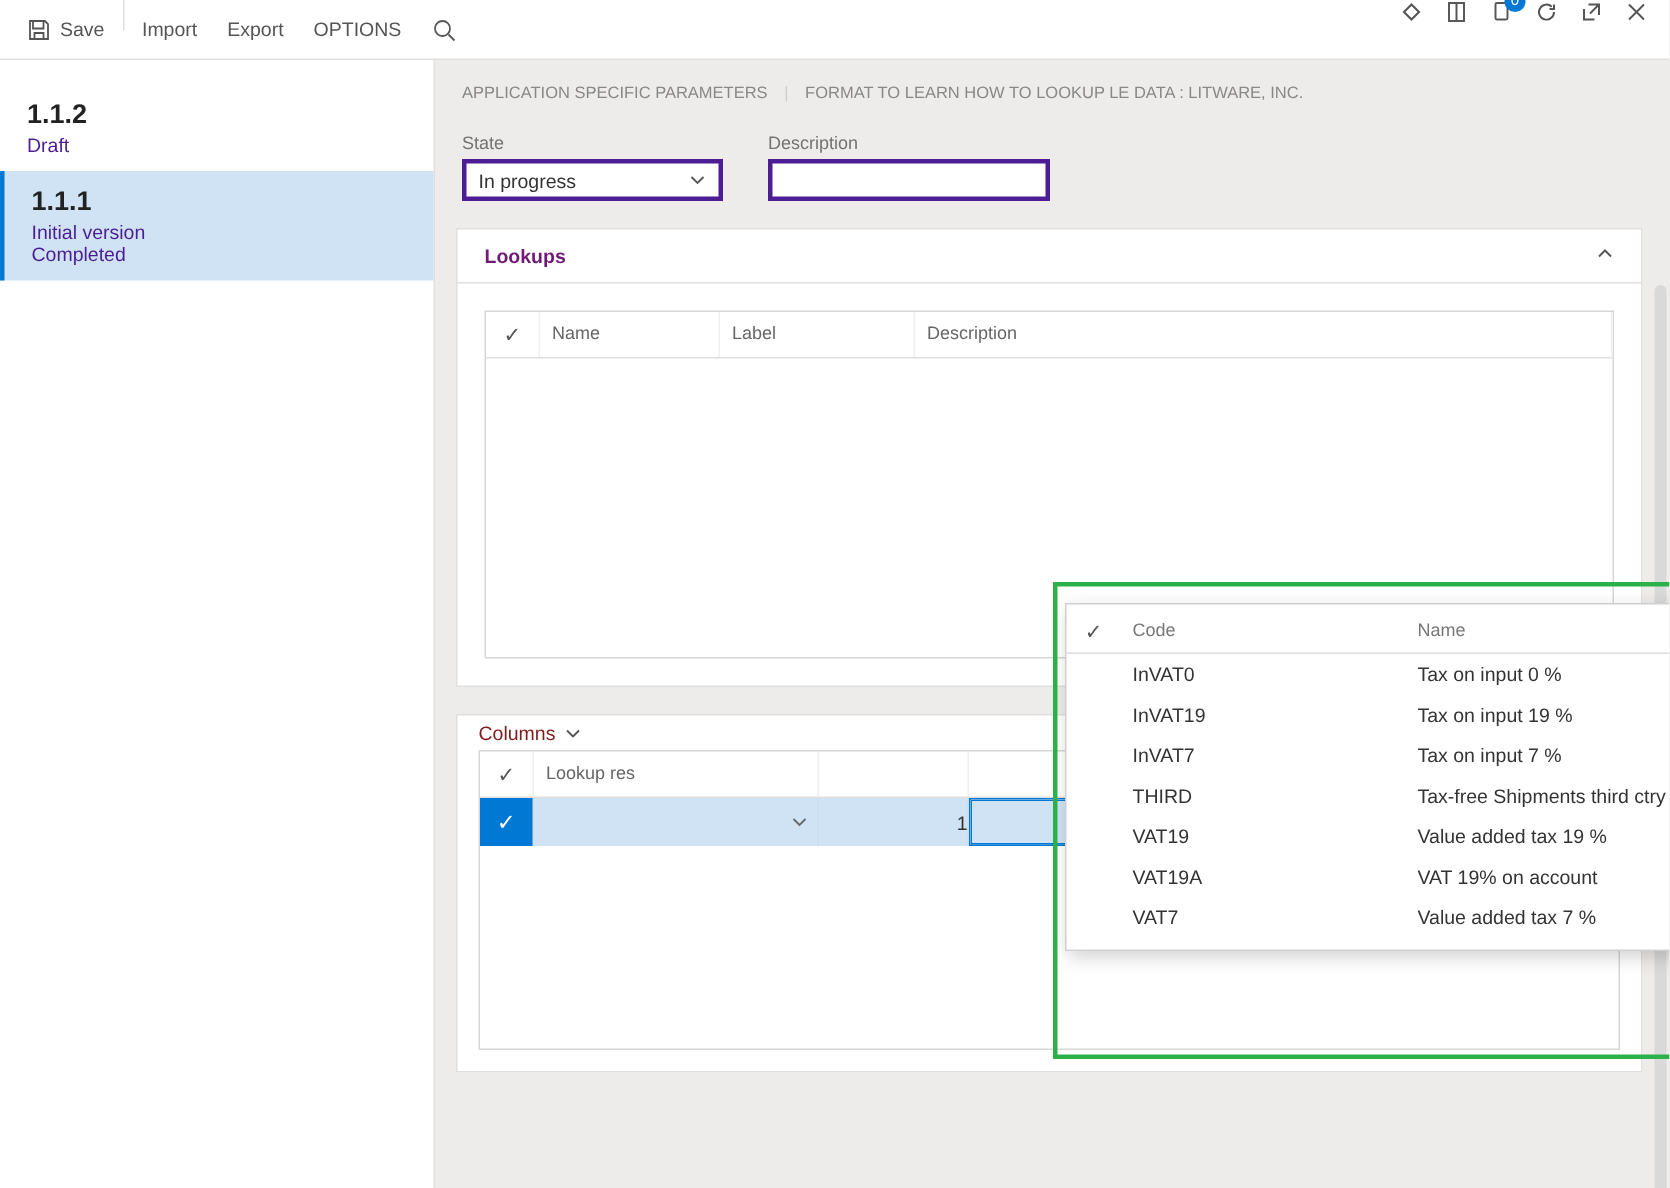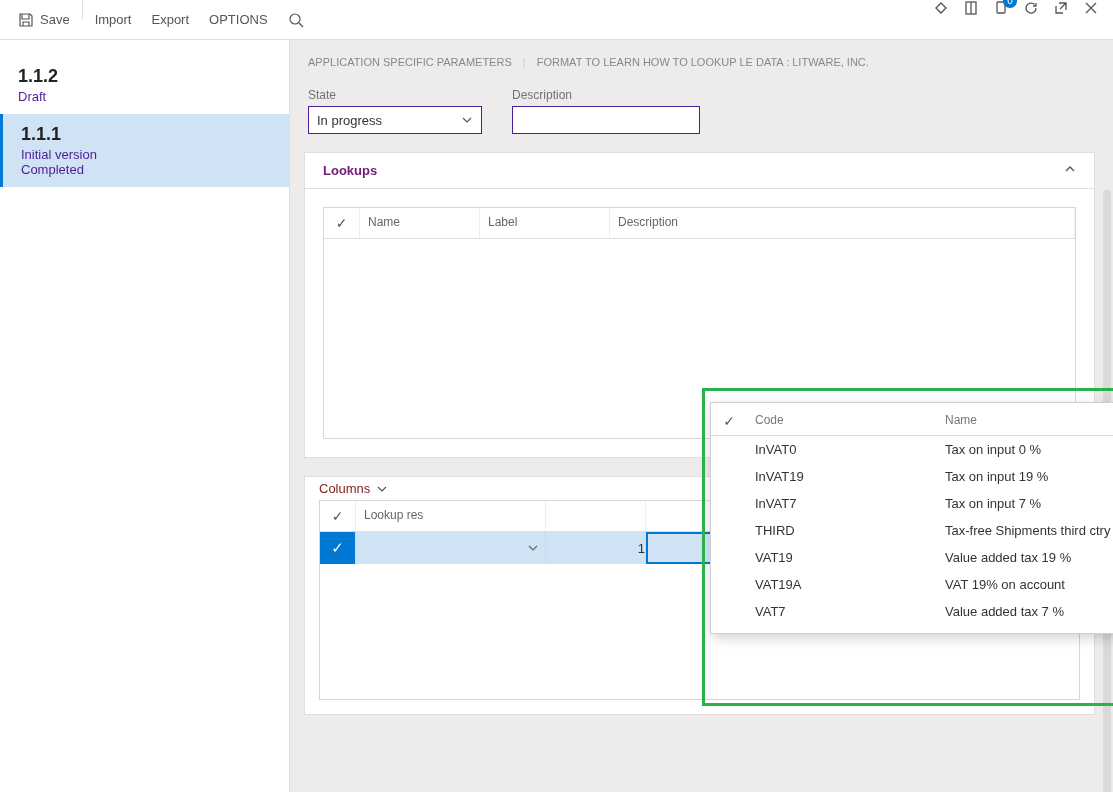--- a/index.html
+++ b/index.html
@@ -67,21 +67,21 @@
     padding: 14px 18px 14px 14px;
     overflow: hidden;
   }
 
   .crumb { font-size: 11px; color: #888; margin: 2px 0 20px 4px; }
   .crumb .pipe { margin: 0 8px; color: #ccc; }
 
   .top-fields { display: flex; gap: 30px; margin: 4px 0 18px 4px; }
   .fld label { display: block; font-size: 12px; color: #737373; margin-bottom: 4px; }
   .select, .input {
-    height: 28px; border: 1px solid #4c1d95; background: #fff;
+    height: 28px; border: 3px solid #4c1d95; background: #fff;
     font-size: 13px; color: #333; padding: 0 8px;
     display: flex; align-items: center; justify-content: space-between;
   }
   .state-select { width: 174px; }
   .desc-input  { width: 188px; }
 
   .card {
     background: #fff; border: 1px solid #e1dfdd;
     margin-bottom: 18px;
   }

